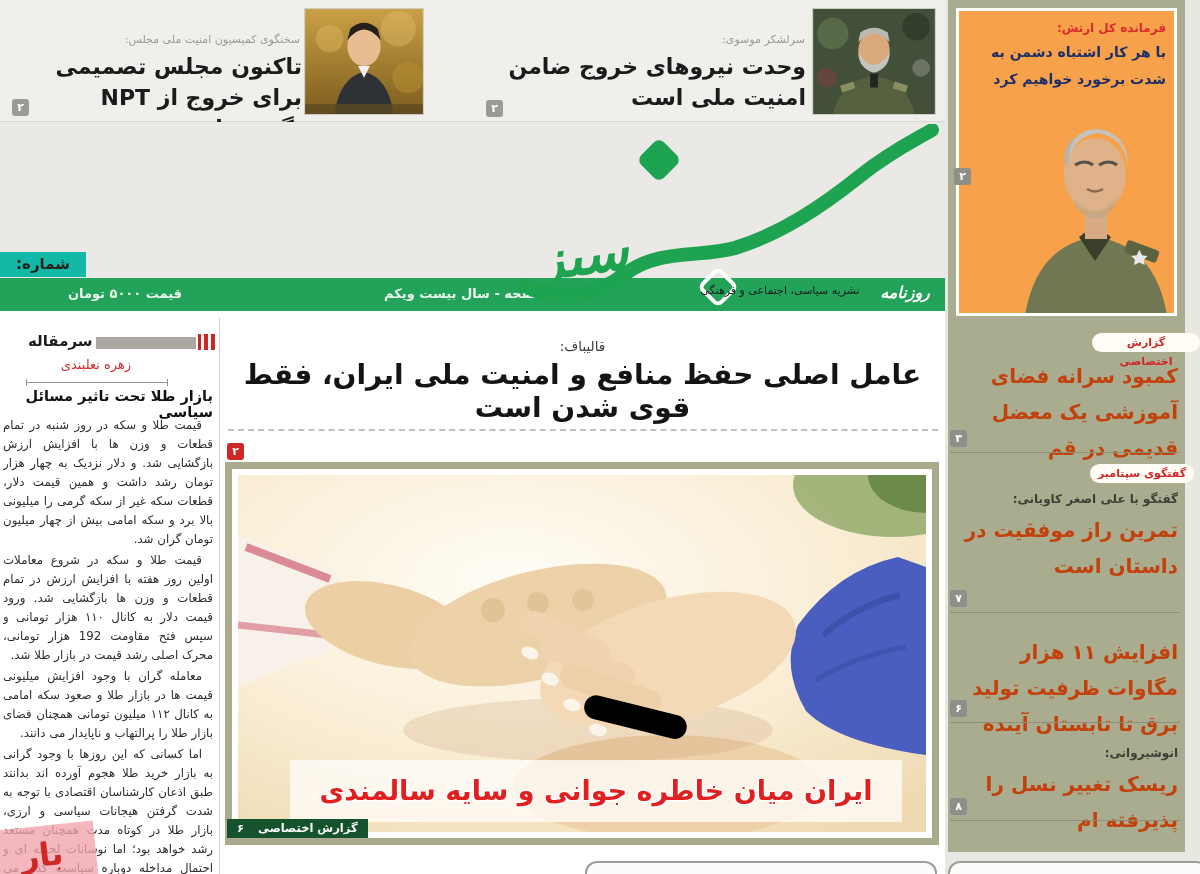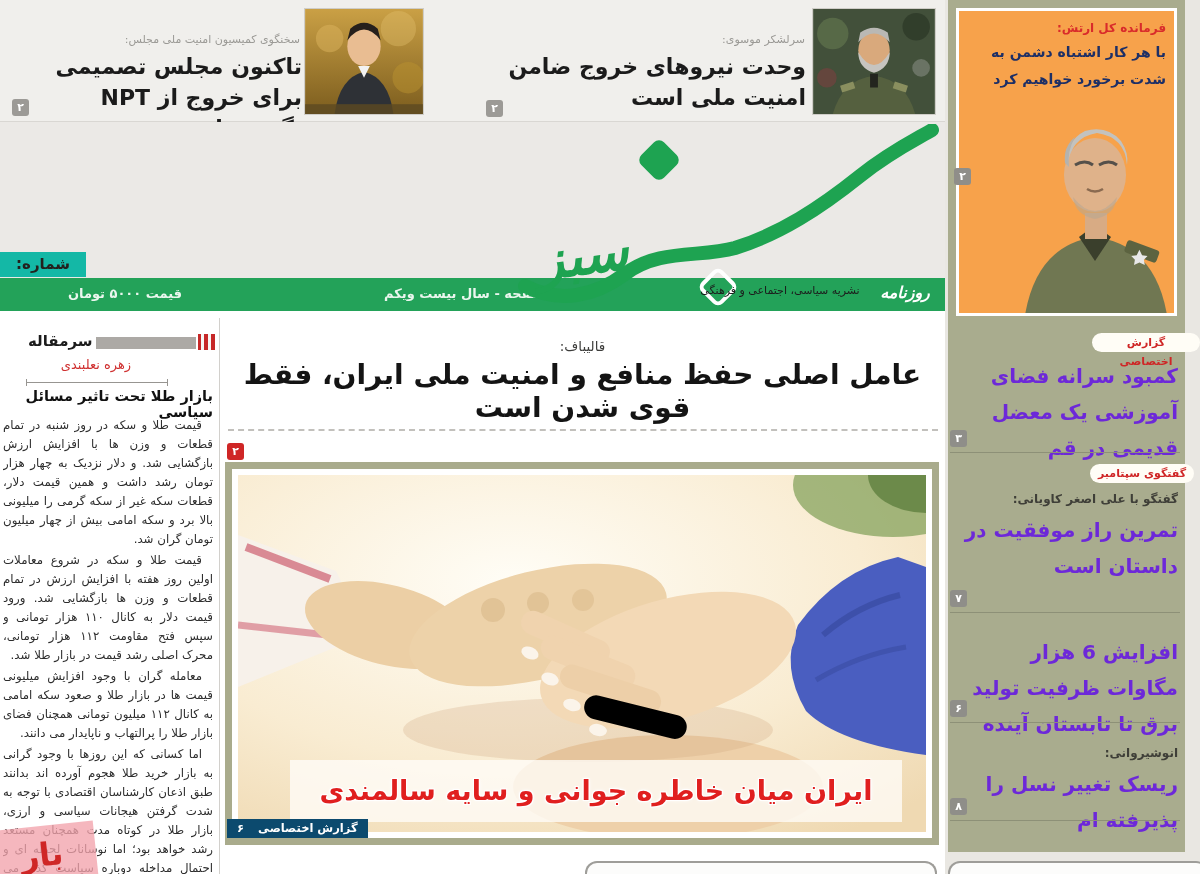--- a/index.html
+++ b/index.html
@@ -73,21 +73,21 @@
   #main-headline{left:225px;top:358px;width:715px;text-align:center;font-size:28px;font-weight:bold;color:#141414;}
   #main-dash{left:228px;top:429px;width:710px;border-top:2px dashed #c2c0bc;}
   #main-badge{left:227px;top:443px;}
   #photo-frame{left:225px;top:462px;width:714px;height:383px;background:#a9ab8c;padding:7px;}
   #photo-inner{position:relative;width:700px;height:369px;background:#fff;padding:6px;}
   #hands-svg{position:absolute;left:6px;top:6px;}
   #caption-band{position:absolute;left:58px;bottom:16px;width:612px;height:62px;
                 background:rgba(255,252,248,.78);}
   #caption-text{width:100%;line-height:62px;text-align:center;font-size:27px;font-weight:bold;color:#e01f1f;
      text-shadow:0 0 3px #fff,0 0 5px #fff,1px 1px 0 #fff,-1px -1px 0 #fff,1px -1px 0 #fff,-1px 1px 0 #fff;margin-left:14px;}
-  #photo-badge{left:227px;top:819px;height:19px;background:#0c4a6e;color:#fff;font-size:11.5px;
+  #photo-badge{left:227px;top:819px;height:19px;background:#14532d;color:#fff;font-size:11.5px;
                font-weight:bold;line-height:19px;padding:0 10px;z-index:2;}
   #photo-badge .pg{margin-right:10px;}
 
   
   .bbox{position:absolute;top:861px;height:13px;border:2px solid #9e9d99;border-bottom:none;
         border-radius:12px 12px 0 0;background:#fcfcfb;}
   #bbox1{left:585px;width:352px;}
   #bbox2{left:948px;width:260px;}
 
   
@@ -95,21 +95,21 @@
   #lead-box{left:956px;top:8px;width:221px;height:308px;background:#f7a24b;border:3px solid #fff;overflow:hidden;}
   #lead-kicker{position:absolute;right:8px;top:10px;color:#d92b2b;font-size:12px;font-weight:bold;}
   #lead-headline{position:absolute;right:8px;top:28px;width:200px;font-size:14px;font-weight:bold;
                  color:#1d2f66;text-align:right;line-height:1.9;}
   #lead-photo{position:absolute;left:58px;bottom:-2px;}
   #lead-badge{left:954px;top:168px;z-index:4;}
 
   .pill{position:absolute;height:19px;background:#fffdf6;border-radius:10px;color:#cf2626;
         font-size:11px;font-weight:bold;line-height:19px;text-align:center;padding:0 8px;}
   .sb-kicker{position:absolute;font-size:12px;font-weight:bold;color:#3f3f38;text-align:right;width:220px;left:958px;}
-  .sb-headline{position:absolute;font-size:20px;font-weight:bold;color:#6d28d9;text-align:right;
+  .sb-headline{position:absolute;font-size:20px;font-weight:bold;color:#c2410c;text-align:right;
                line-height:1.8;width:220px;left:958px;}
   .sep{position:absolute;left:950px;width:230px;height:1px;background:#8d9077;}
   #it1-pill{left:1092px;top:333px;}
   #it1-headline{top:358px;}
   #it1-badge{left:950px;top:430px;}
   #sep1{top:452px;}
   #it2-pill{left:1090px;top:464px;}
   #it2-kicker{top:492px;}
   #it2-headline{top:512px;}
   #it2-badge{left:950px;top:590px;}
@@ -198,21 +198,21 @@
   <div id="v-divider" class="abs"></div>
 
   <div id="edit-sec-title" class="abs">سرمقاله</div>
   <div id="edit-sec-bar" class="abs"></div>
   <div id="edit-sec-red" class="abs"></div>
   <div id="edit-author" class="abs">زهره نعلبندی</div>
   <div id="edit-rule" class="abs"></div>
   <div id="edit-title" class="abs">بازار طلا تحت تاثیر مسائل سیاسی</div>
   <div id="edit-body" class="abs">
     <p>قیمت طلا و سکه در روز شنبه در تمام قطعات و وزن ها با افزایش ارزش بازگشایی شد. و دلار نزدیک به چهار هزار تومان رشد داشت و همین قیمت دلار، قطعات سکه غیر از سکه گرمی را میلیونی بالا برد و سکه امامی بیش از چهار میلیون تومان گران شد.</p>
-    <p>قیمت طلا و سکه در شروع معاملات اولین روز هفته با افزایش ارزش در تمام قطعات و وزن ها بازگشایی شد. ورود قیمت دلار به کانال ۱۱۰ هزار تومانی و سپس فتح مقاومت ۱۱۲ هزار تومانی، محرک اصلی رشد قیمت در بازار طلا شد.</p>
+    <p>قیمت طلا و سکه در شروع معاملات اولین روز هفته با افزایش ارزش در تمام قطعات و وزن ها بازگشایی شد. ورود قیمت دلار به کانال ۱۱۰ هزار تومانی و سپس فتح مقاومت 192 هزار تومانی، محرک اصلی رشد قیمت در بازار طلا شد.</p>
     <p>معامله گران با وجود افزایش میلیونی قیمت ها در بازار طلا و صعود سکه امامی به کانال ۱۱۲ میلیون تومانی همچنان فضای بازار طلا را پرالتهاب و ناپایدار می دانند.</p>
     <p>اما کسانی که این روزها با وجود گرانی به بازار خرید طلا هجوم آورده اند بدانند طبق اذعان کارشناسان اقتصادی با توجه به شدت گرفتن هیجانات سیاسی و ارزی، بازار طلا در کوتاه مدت همچنان مستعد رشد خواهد بود؛ اما نوسانات لحظه ای و احتمال مداخله دوباره سیاست گذار می تواند سرعت حرکت صعودی را کاهش دهد. آن ها تاکید می کنند معامله گران باید ریسک بازگشت های ناگهانی قیمت را هم در نظر بگیرند.</p>
   </div>
   <div id="edit-stamp" class="abs">بار</div>
 
   <div id="main-kicker" class="abs">قالیباف:</div>
   <div id="main-headline" class="abs">عامل اصلی حفظ منافع و امنیت ملی ایران، فقط قوی شدن است</div>
   <div id="main-dash" class="abs"></div>
   <div id="main-badge" class="badge red">۲</div>
 
@@ -291,21 +291,21 @@
   <div id="it1-headline" class="sb-headline">کمبود سرانه فضای آموزشی یک معضل قدیمی در قم</div>
   <div id="it1-badge" class="badge dark">۳</div>
   <div id="sep1" class="sep"></div>
 
   <div id="it2-pill" class="pill">گفتگوی سپتامبر</div>
   <div id="it2-kicker" class="sb-kicker">گفتگو با علی اصغر کاویانی:</div>
   <div id="it2-headline" class="sb-headline">تمرین راز موفقیت در داستان است</div>
   <div id="it2-badge" class="badge dark">۷</div>
   <div id="sep2" class="sep"></div>
 
-  <div id="it3-headline" class="sb-headline">افزایش 6 هزار مگاوات ظرفیت تولید برق تا تابستان آینده</div>
+  <div id="it3-headline" class="sb-headline">افزایش ۱۱ هزار مگاوات ظرفیت تولید برق تا تابستان آینده</div>
   <div id="it3-badge" class="badge dark">۶</div>
   <div id="sep3" class="sep"></div>
 
   <div id="it4-kicker" class="sb-kicker">انوشیروانی:</div>
   <div id="it4-headline" class="sb-headline">ریسک تغییر نسل را پذیرفته ام</div>
   <div id="it4-badge" class="badge dark">۸</div>
   <div id="sep4" class="sep"></div>
 
 </div>
 

